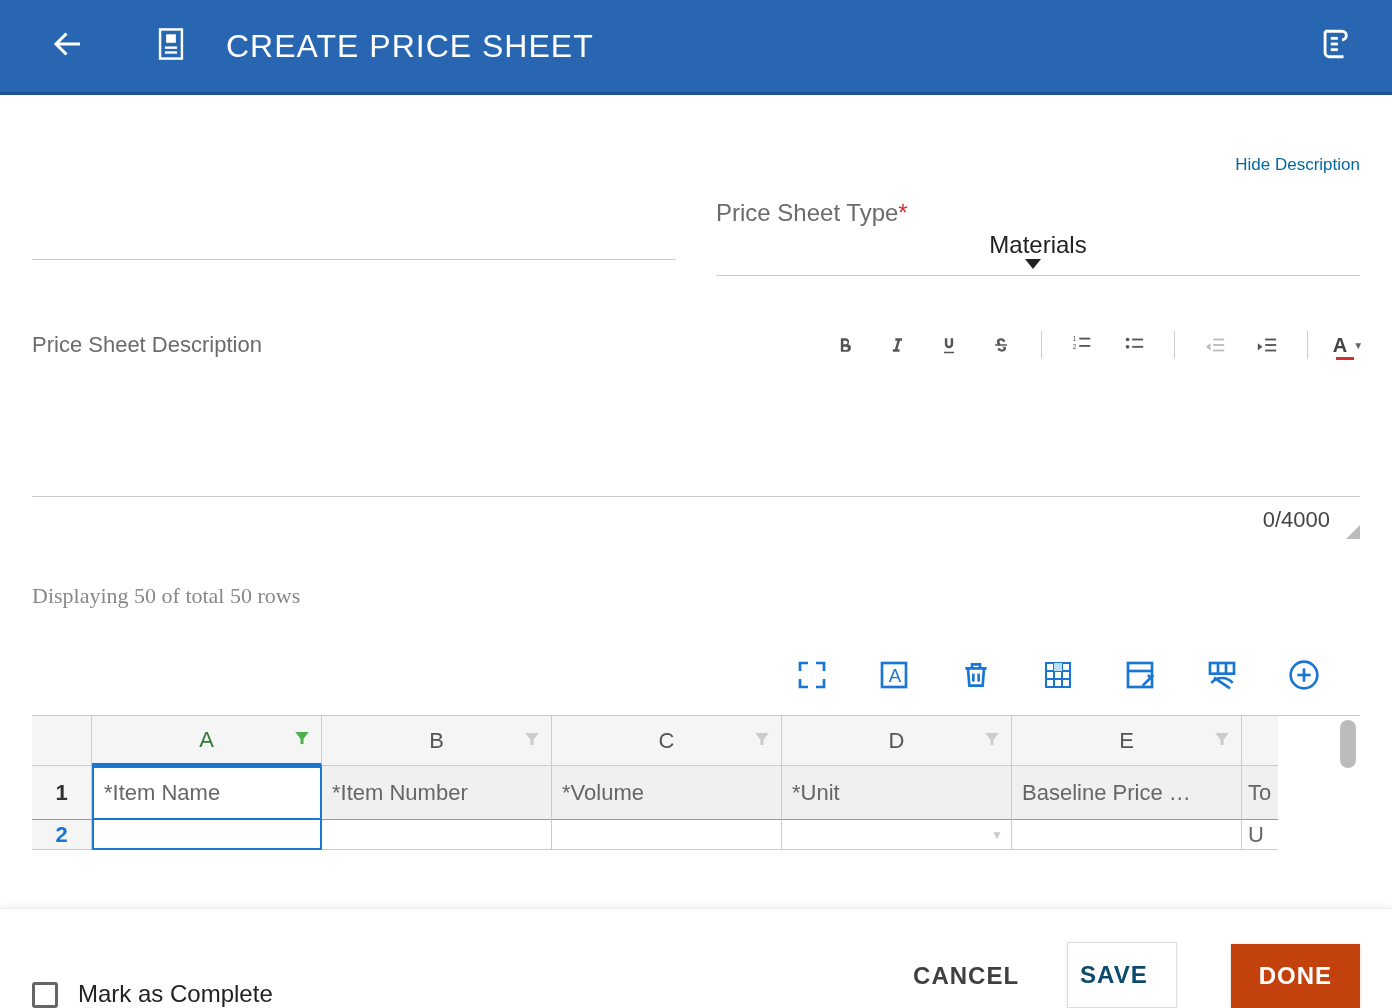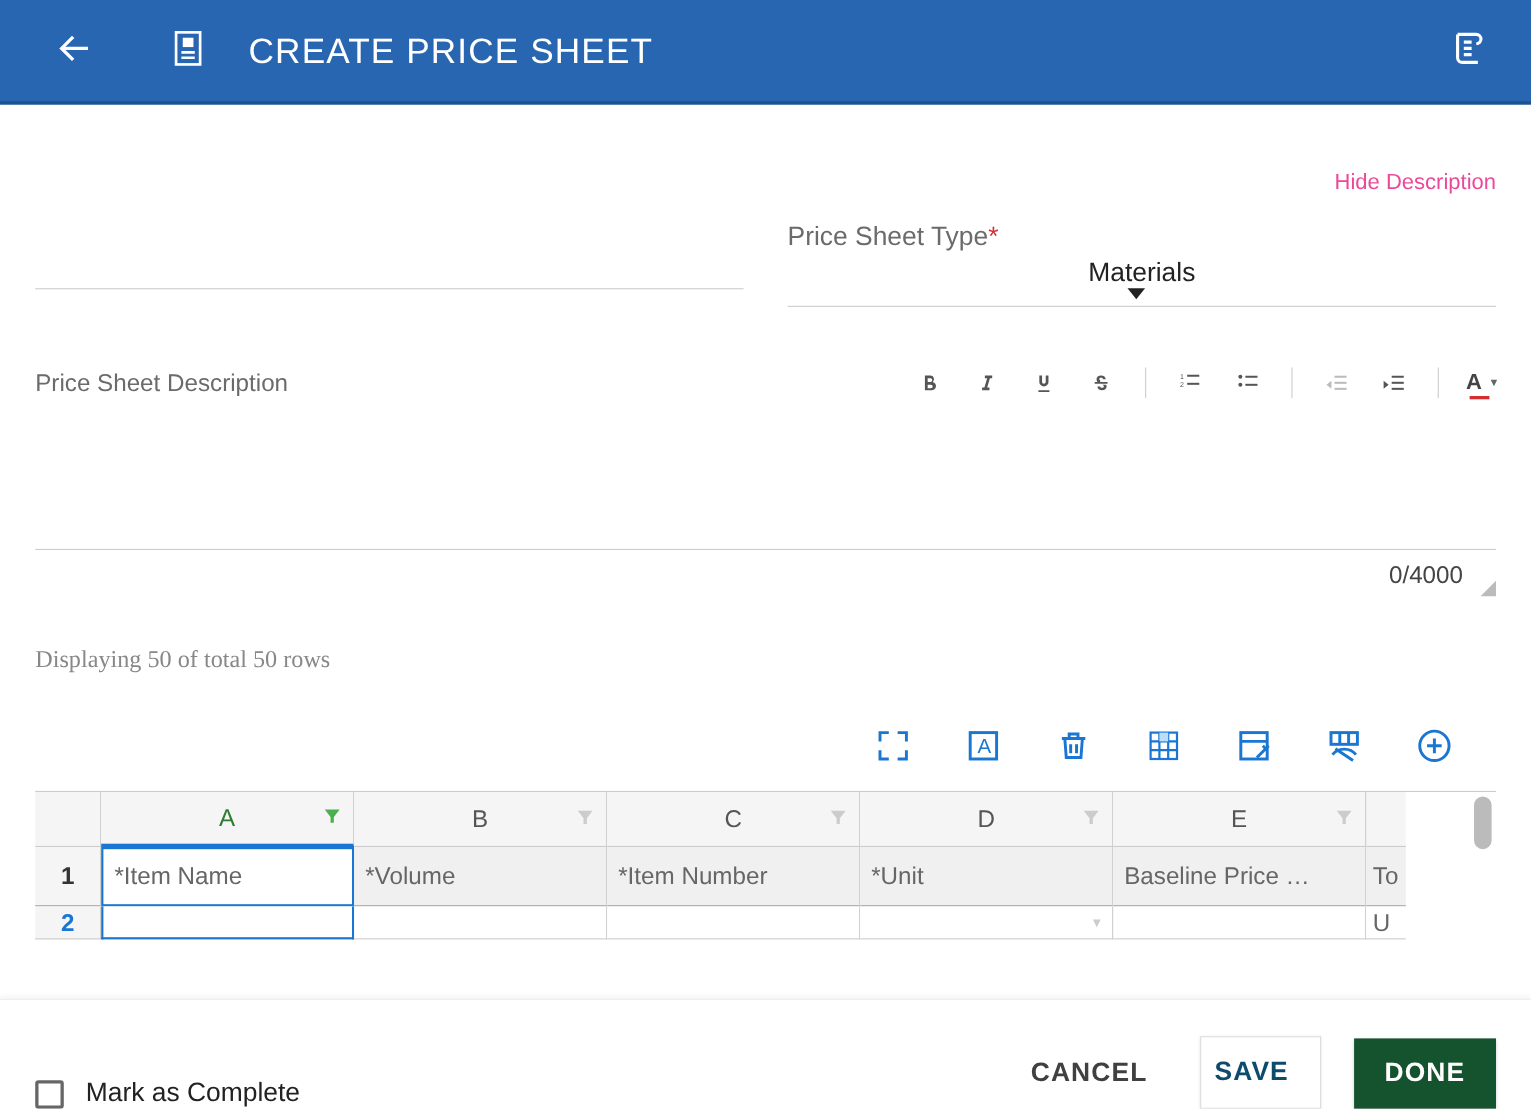--- a/index.html
+++ b/index.html
@@ -45,22 +45,22 @@
 
 
 .content {
   padding: 40px 32px 0 32px;
 }
 .top-actions {
   text-align: right;
   padding: 20px 0 30px 0;
 }
 .hide-desc {
-  color: #ec4899;
-  font-size: 20px;
+  color: #0369a1;
+  font-size: 17px;
   text-decoration: none;
   cursor: pointer;
   text-align: center;
 }
 
 .form-row {
   display: flex;
   gap: 40px;
 }
 .form-field {
@@ -306,23 +306,24 @@
 .btn-cancel { color: #404040; margin-right: 20px; }
 .btn-save {
   color: #0c4a6e;
   border: 1px solid #ddd;
   box-shadow: 0 1px 3px rgba(0,0,0,0.1);
   background: #fff;
   margin-right: 30px;
   padding-left: 12px;
 }
 .btn-done {
-  background: #14532d;
+  background: #c2410c;
   color: #fff;
   box-shadow: 0 1px 3px rgba(0,0,0,0.2);
+  margin-left: 24px;
 }
 </style>
 </head>
 <body>
 
 <div class="header">
   <div class="back-arrow">
     <svg width="36" height="36" viewBox="0 0 24 24" fill="none" stroke="currentColor" stroke-width="2">
       <line x1="20" y1="12" x2="4" y2="12"></line>
         <polyline points="11 5 4 12 11 19"></polyline>
@@ -530,22 +531,22 @@
         <span class="filter-icon"><svg width="18" height="18" viewBox="0 0 24 24" fill="currentColor">
               <polygon points="3 4 21 4 14 13 14 20 10 20 10 13"></polygon>
             </svg></span>
       </div>
       <div class="partial-col" style="background:#f5f5f5;border-bottom:1px solid #ccc;"></div>
     </div>
 
     <div class="data-row">
       <div class="row-num">1</div>
       <div class="cell selected">*Item Name</div>
+      <div class="cell">*Item Number</div>
       <div class="cell">*Volume</div>
-      <div class="cell">*Item Number</div>
       <div class="cell">*Unit</div>
       <div class="cell">Baseline Price …</div>
       <div class="partial-col">To</div>
     </div>
 
     <div class="data-row r2" style="height:30px;">
       <div class="row-num active" style="border-bottom:1px solid #ccc;">2</div>
       <div class="cell" style="border:2px solid #1976d2;border-top:none;"></div>
       <div class="cell"></div>
       <div class="cell"></div>

